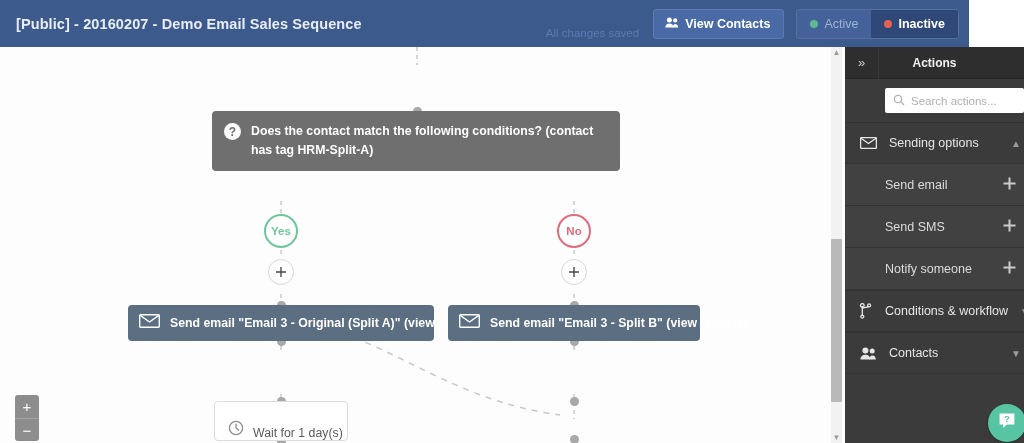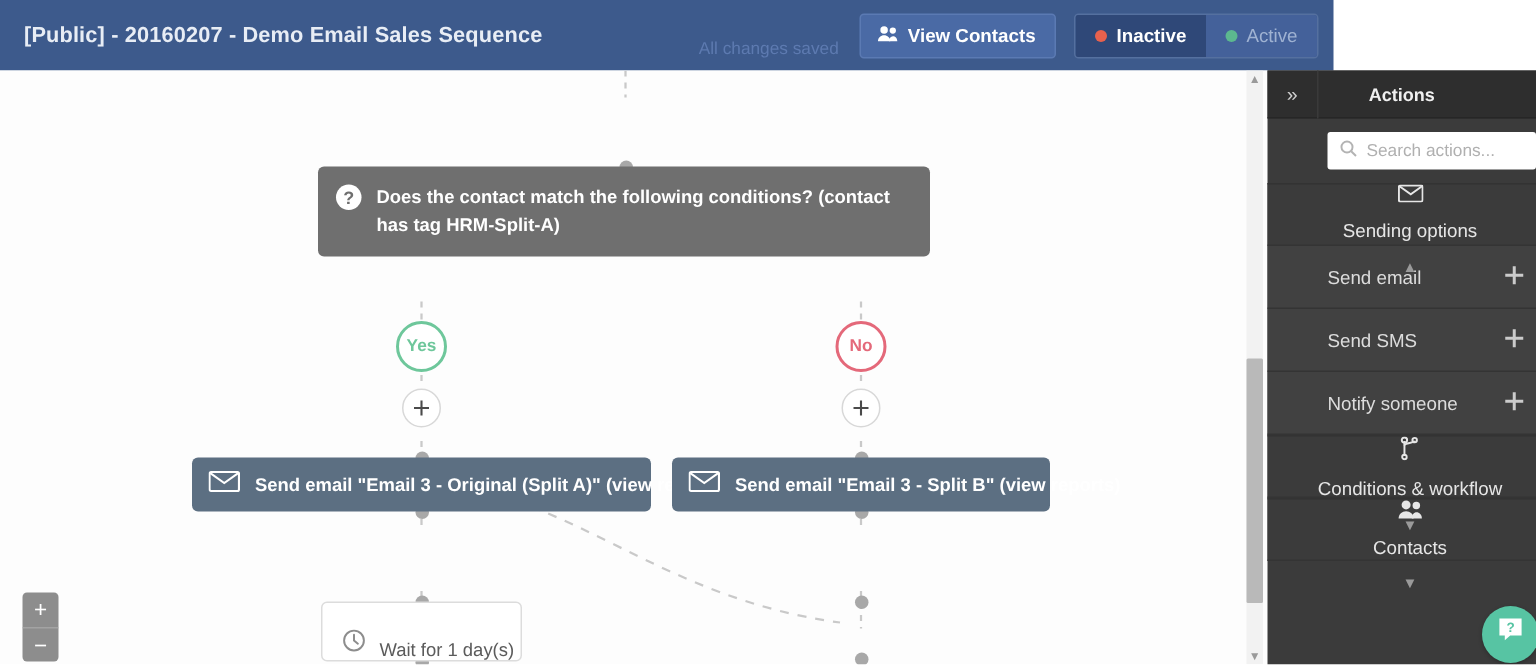--- a/index.html
+++ b/index.html
@@ -6,21 +6,21 @@
   html, body {
     width: 1024px; height: 443px;
     font-family: "Liberation Sans", sans-serif;
     overflow: hidden;
     background: #ffffff;
   }
   .app { position: relative; width: 1024px; height: 443px; overflow: hidden; }
 
   
   .topbar {
-    position: absolute; left: 0; top: 0; width: 889px; height: 47px;
+    position: absolute; left: 0; top: 0; width: 969px; height: 47px;
     background: #3b5998; background: #3d5a8c;
     display: flex; align-items: center;
   }
   .topbar-title {
     color: #e8edf5; font-size: 14.5px; font-weight: bold;
     margin-left: 16px; letter-spacing: .1px; white-space: nowrap;
   }
   .topbar-right {
     margin-left: auto; display: flex; align-items: flex-end; padding-right: 10px;
   }
@@ -167,21 +167,20 @@
     border: 0; outline: 0; font-family: "Liberation Sans", sans-serif;
     font-size: 11.5px; color: #555; width: 120px; background: transparent;
   }
   .panel-search input::placeholder { color: #b0b0b0; }
 
   .grp {
     height: 42px; display: flex; align-items: center; padding: 0 3px 0 14px;
     color: #e6e6e6; gap: 12px; cursor: pointer;
     border-top: 1px solid #333333; border-bottom: 1px solid #343434;
     background: #3b3b3b;
-    flex-direction: column;
   }
   .grp .gi { width: 18px; display: flex; align-items: center; justify-content: center; }
   .grp .glabel { font-size: 12.5px; flex: 1; white-space: nowrap; }
   .grp .chev { color: #9a9a9a; font-size: 10px; }
 
   .item {
     height: 42px; display: flex; align-items: center; padding: 0 8px 0 40px;
     color: #dcdcdc; font-size: 12.5px; cursor: pointer;
     border-bottom: 1px solid #343434; background: #414141;
   }
@@ -212,27 +211,27 @@
               <circle cx="4.4" cy="3" r="2.5" fill="#fff"></circle>
               <circle cx="10.2" cy="3.4" r="2.1" fill="#fff"></circle>
               <path d="M0.3 10.5c0-2.4 1.9-4 4.1-4s4.1 1.6 4.1 4z" fill="#fff"></path>
               <path d="M7.6 10.5c0-2 1.2-3.4 2.7-3.4s2.9 1.3 2.9 3.4z" fill="#fff"></path>
             </svg>
         </span>
         <span>View Contacts</span>
       </div>
 
       <div class="toggle-group">
+        <div class="toggle-btn">
+          <span class="dot dot-green"></span>
+          <span>Active</span>
+        </div>
         <div class="toggle-btn active-state">
           <span class="dot dot-red"></span>
           <span>Inactive</span>
-        </div>
-        <div class="toggle-btn">
-          <span class="dot dot-green"></span>
-          <span>Active</span>
         </div>
       </div>
     </div>
   </div>
 
   <div class="canvas">
 
     <svg class="canvas-svg" width="845" height="396">
 
       <line x1="417" y1="0" x2="417" y2="18" stroke="#c9c9c9" stroke-width="1.5" stroke-dasharray="4,4"></line>

